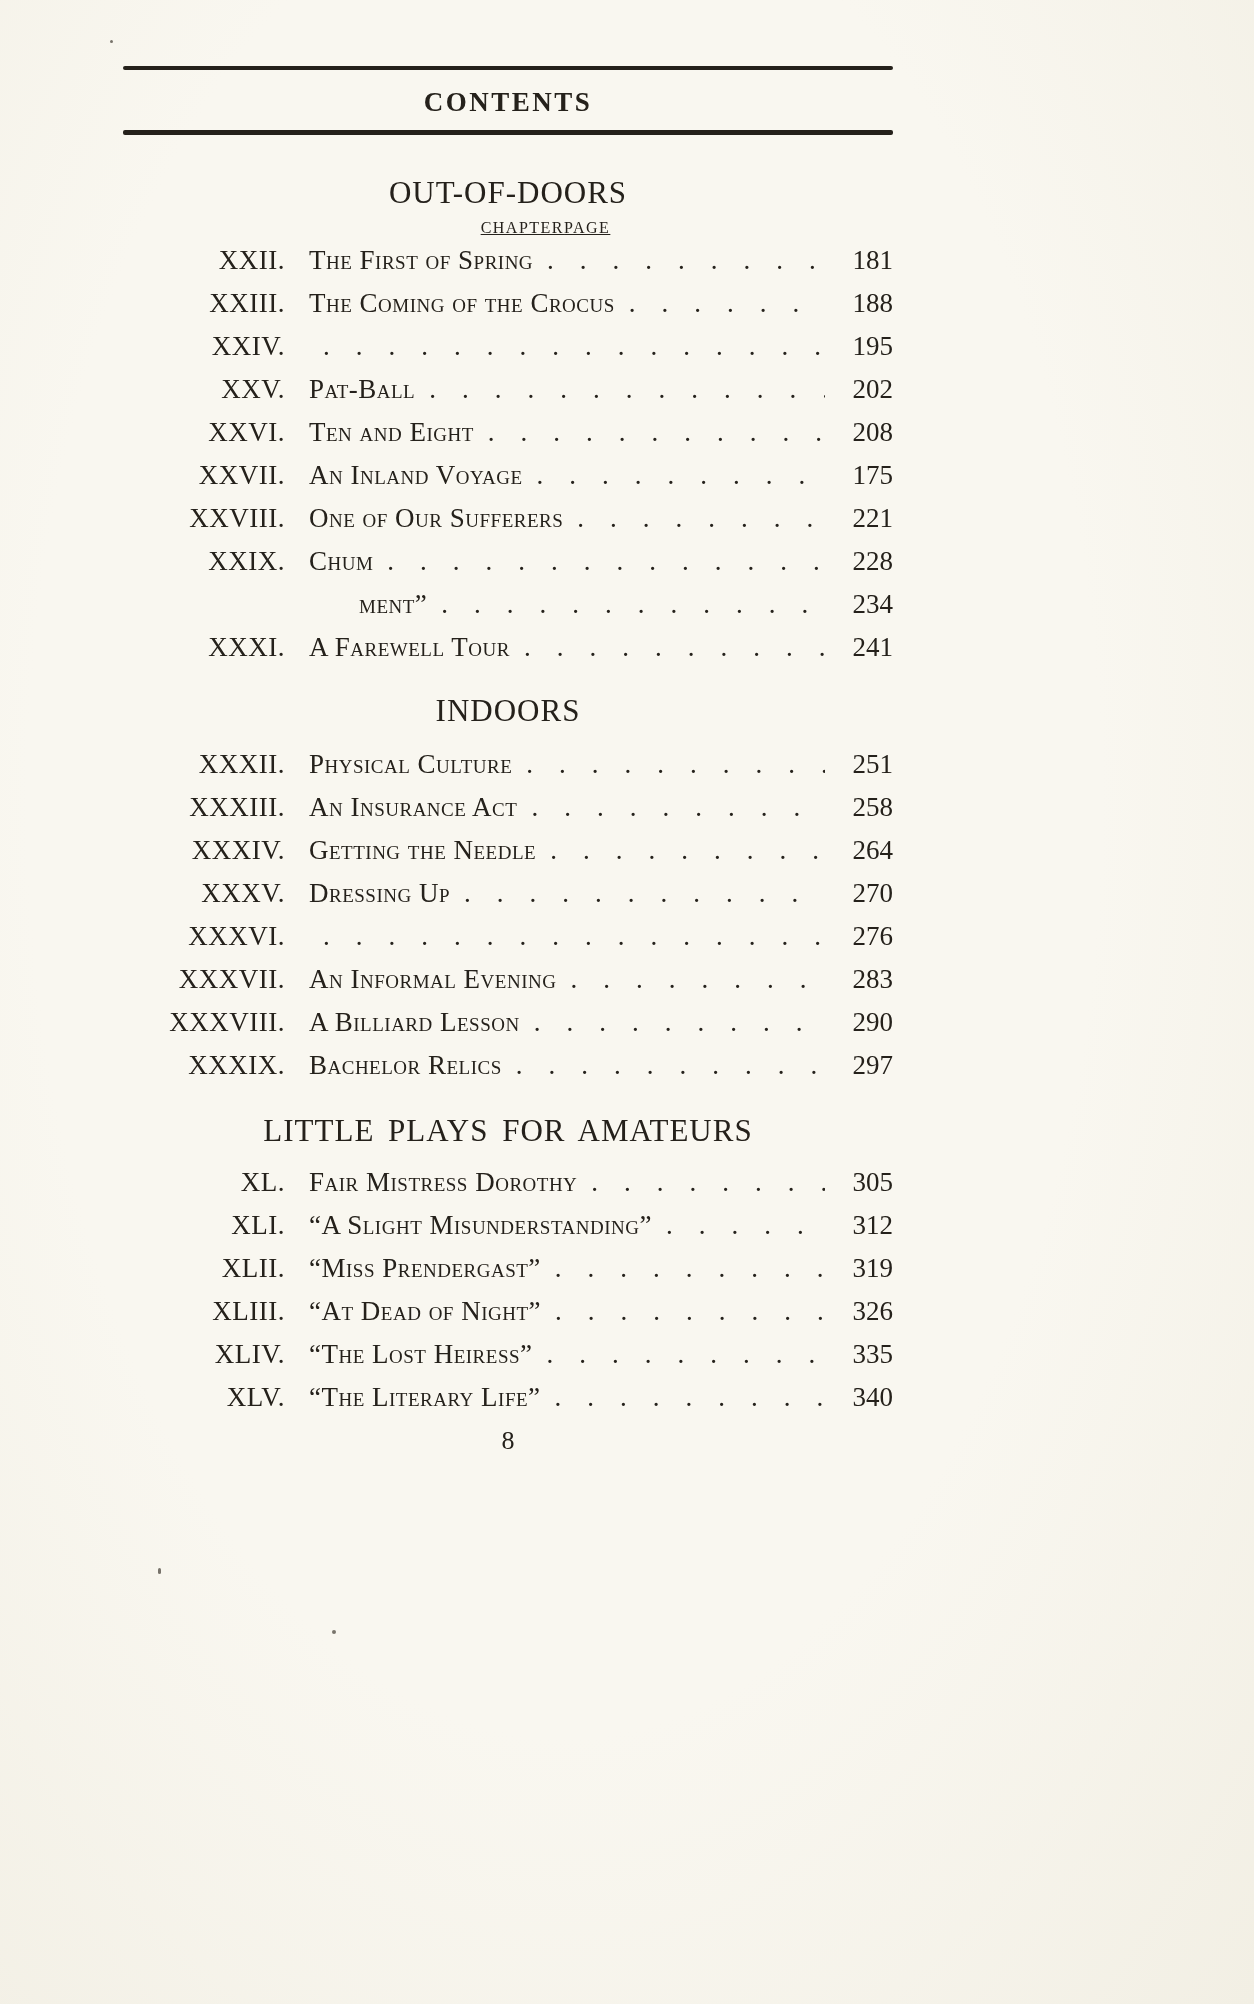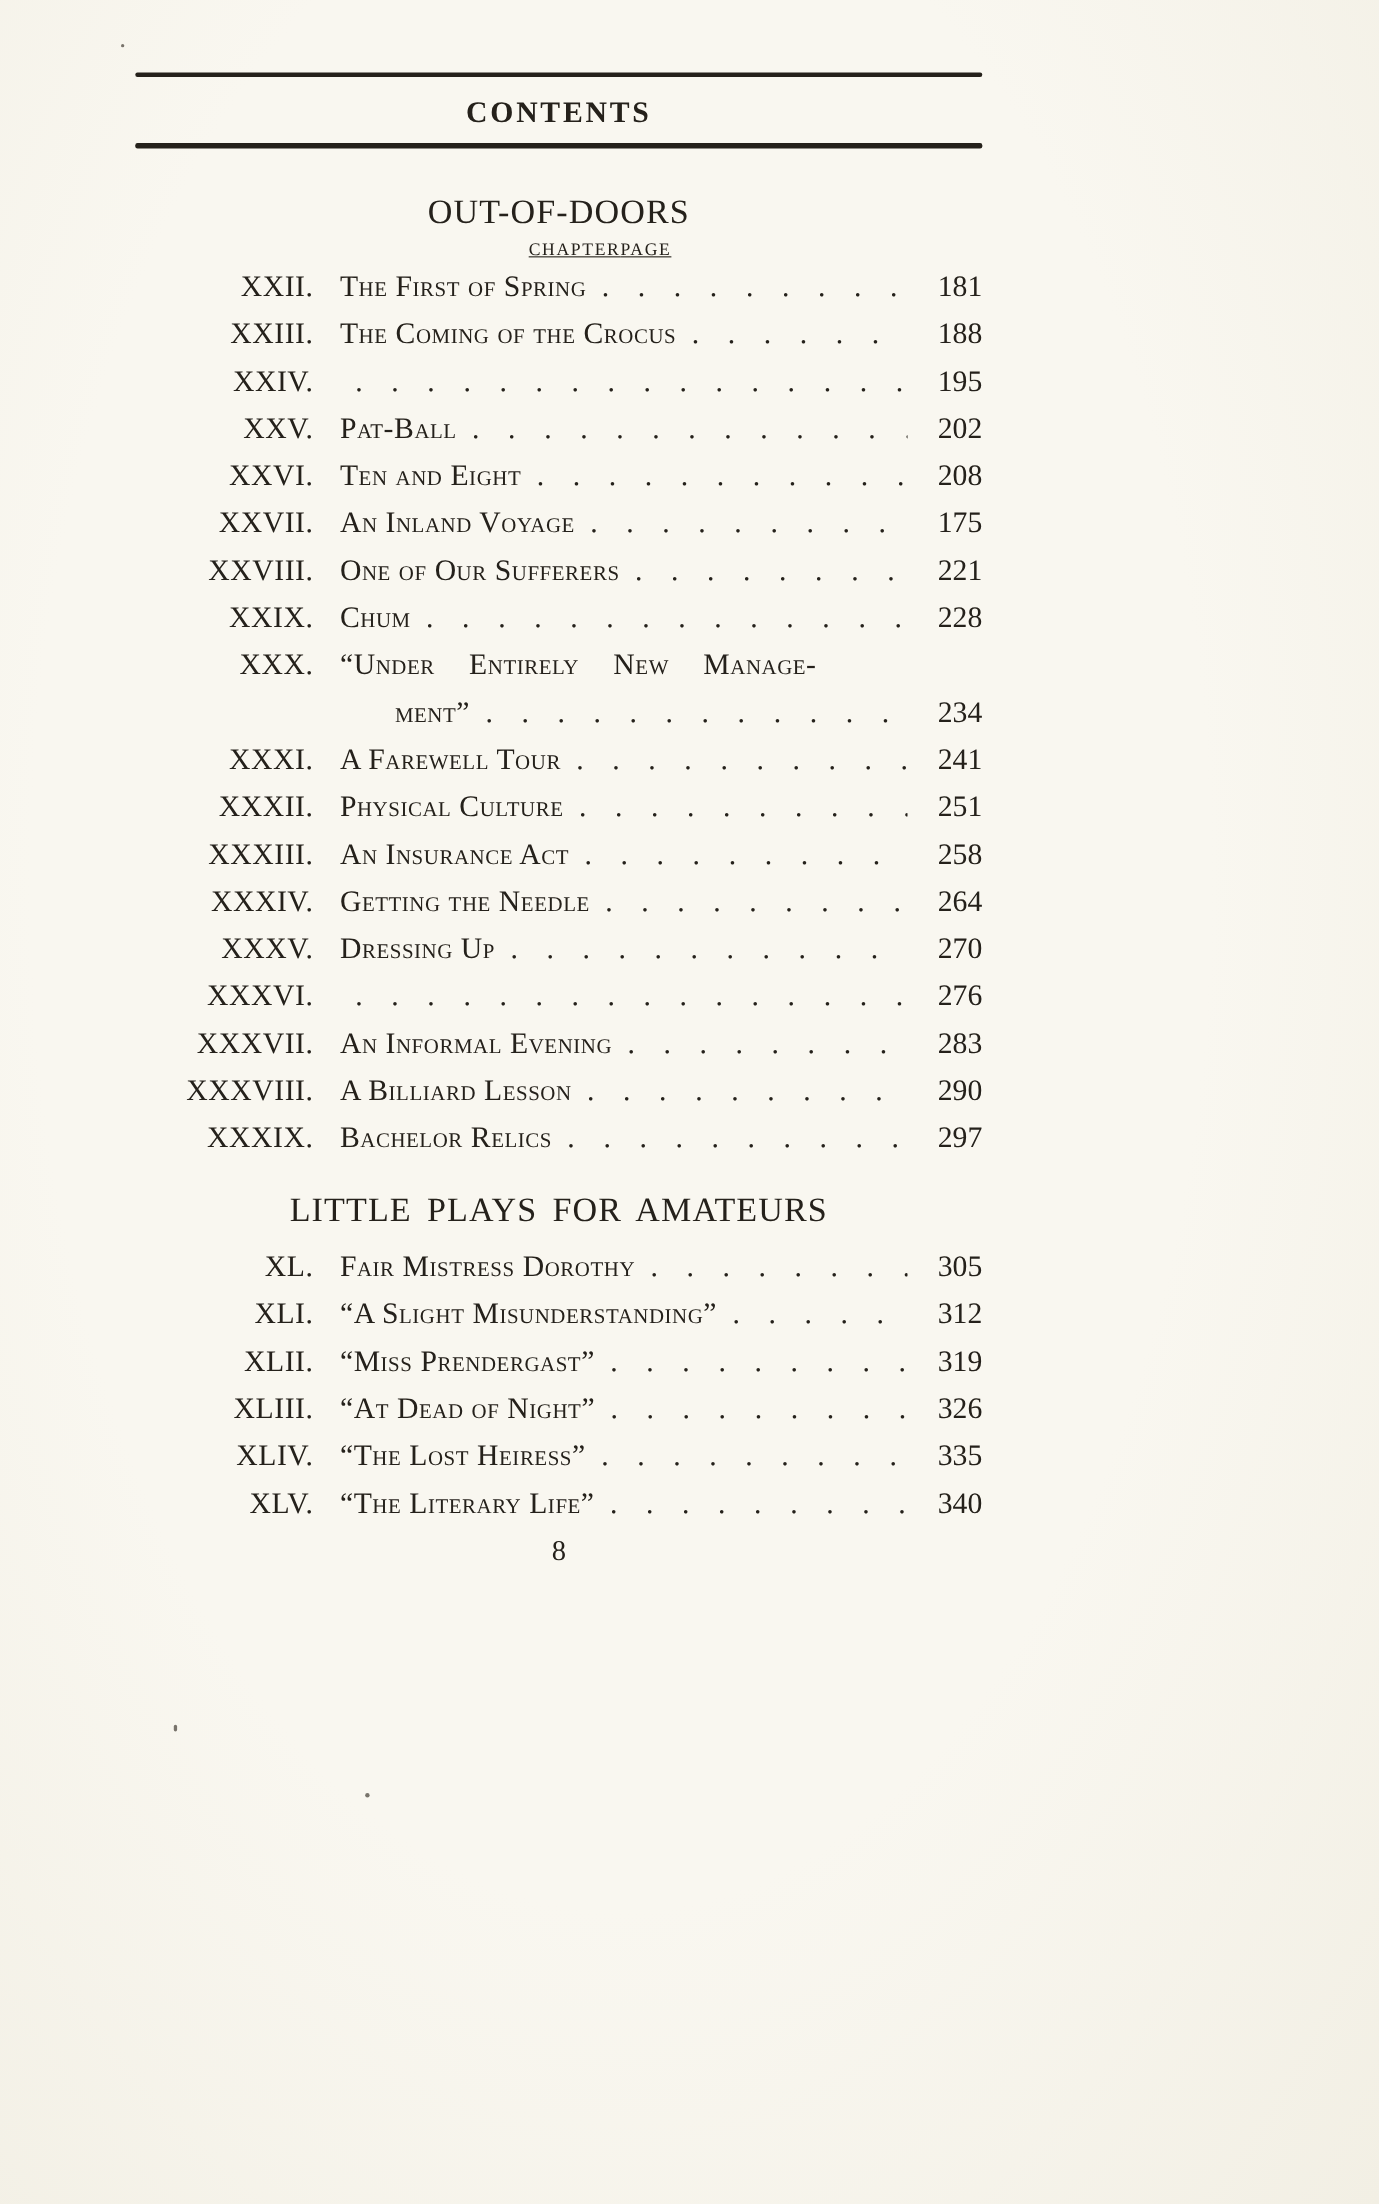--- a/index.html
+++ b/index.html
@@ -174,36 +174,33 @@
       <span class="pg">221</span>
     </div>
     <div class="row">
       <span class="num">XXIX.</span>
       <span class="title">Chum</span>
       <span class="leader">............................................................</span>
       <span class="pg">228</span>
     </div>
 
     <div class="row">
-      <span class="num">XXX.</span>
-      <span class="title spread">“Under Entirely New Manage-</span>
-    </div>
-    <div class="row">
       <span class="num"></span>
       <span class="title indent">ment”</span>
       <span class="leader">............................................................</span>
       <span class="pg">234</span>
     </div>
     <div class="row">
       <span class="num">XXXI.</span>
       <span class="title">A Farewell Tour</span>
       <span class="leader">............................................................</span>
       <span class="pg">241</span>
     </div>
 
+    <h2 class="sechead later">INDOORS</h2>
 
     <div class="row">
       <span class="num">XXXII.</span>
       <span class="title">Physical Culture</span>
       <span class="leader">............................................................</span>
       <span class="pg">251</span>
     </div>
     <div class="row">
       <span class="num">XXXIII.</span>
       <span class="title">An Insurance Act</span>

